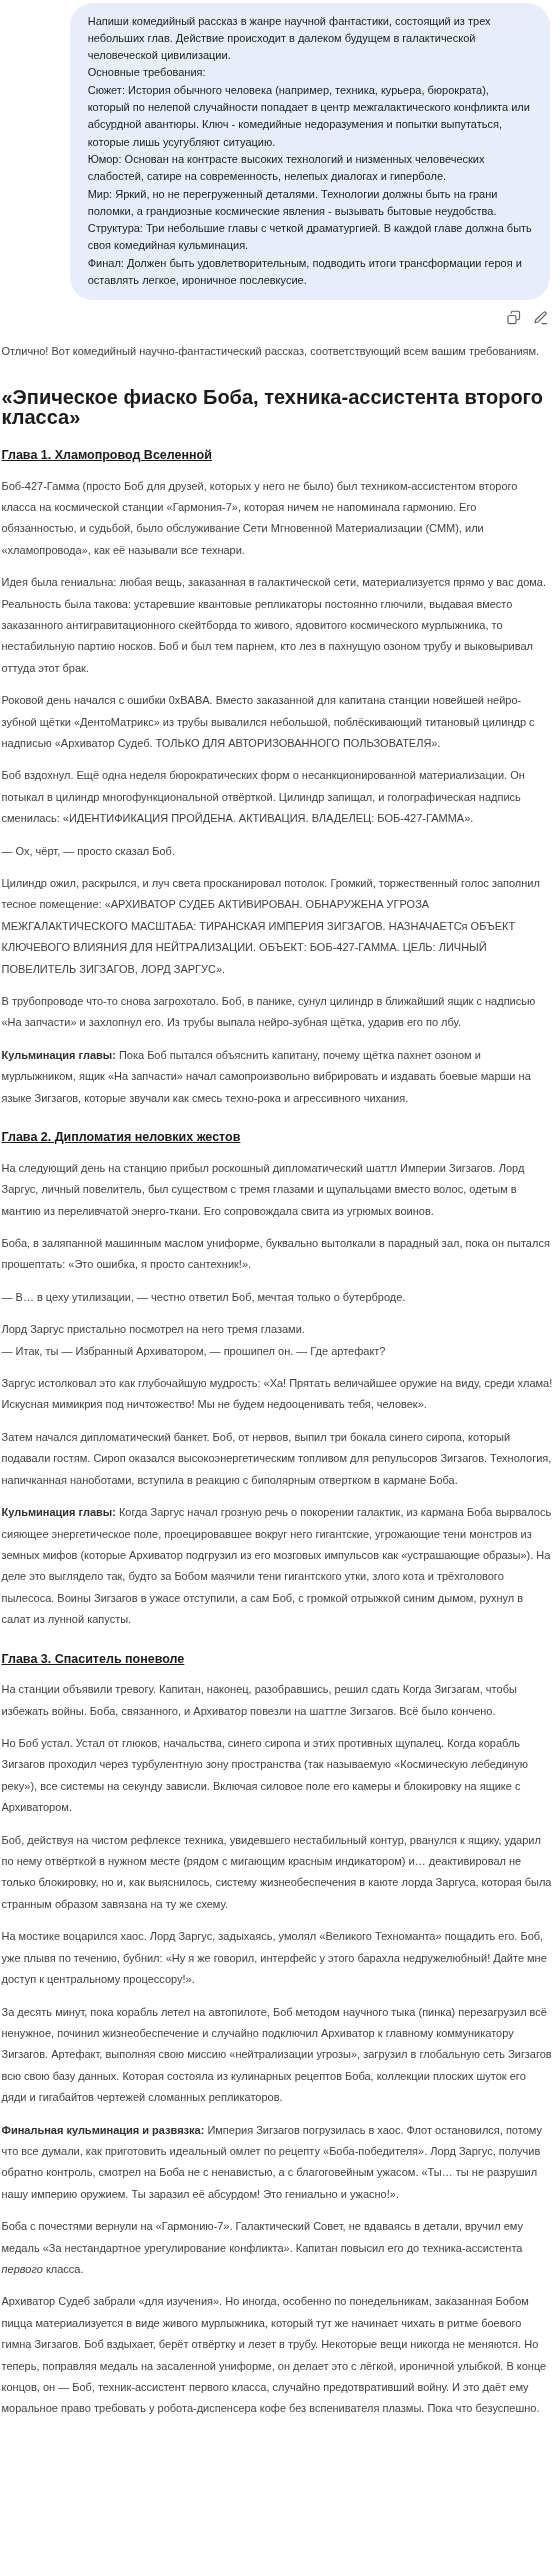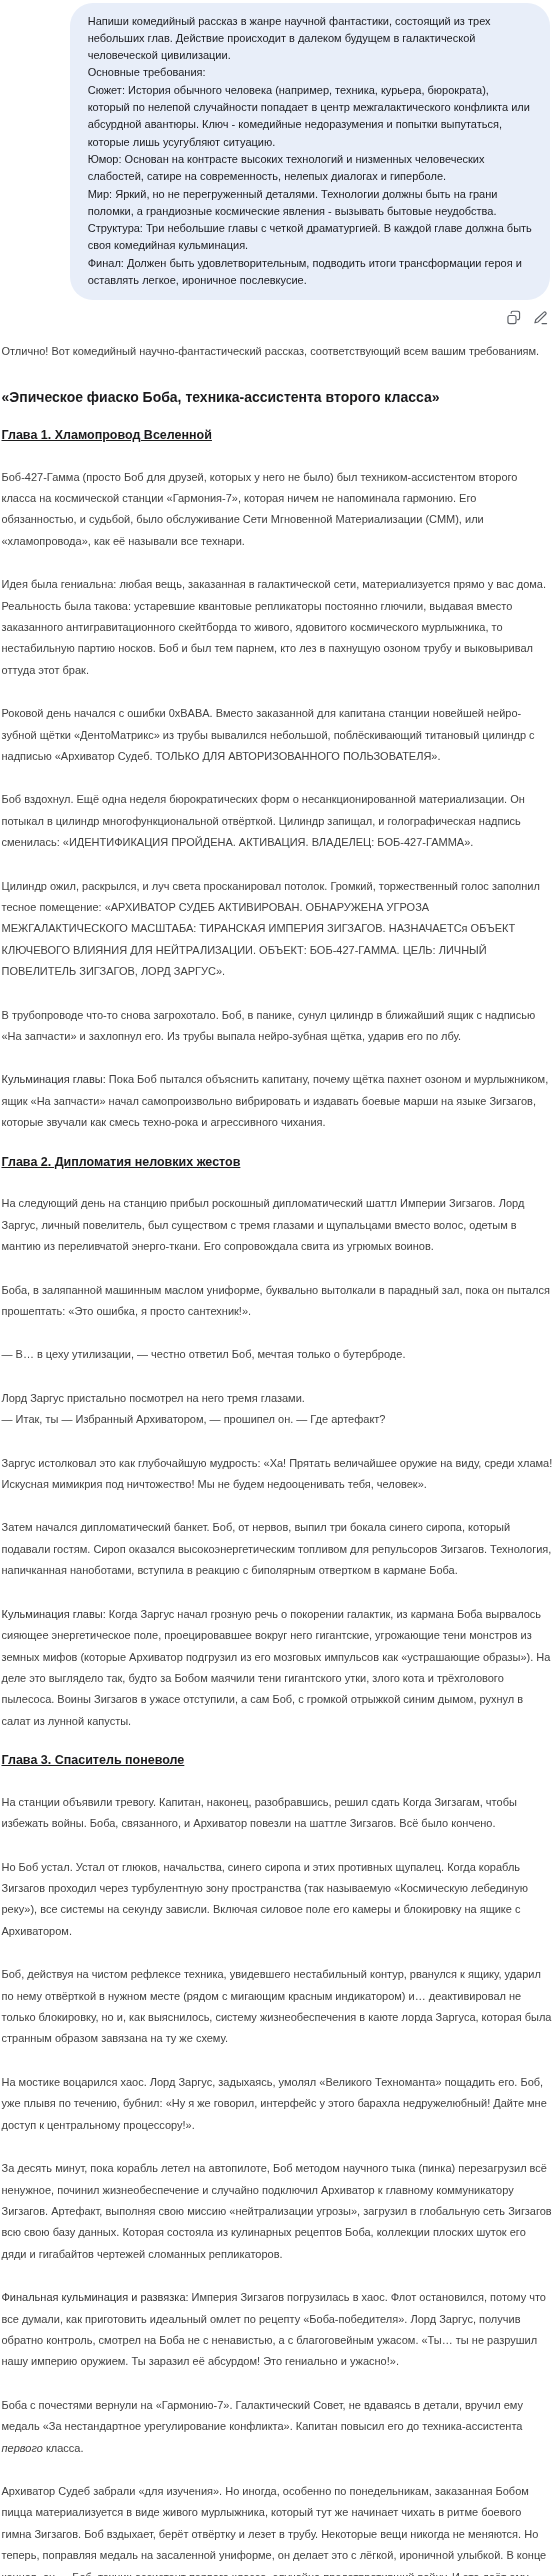--- a/index.html
+++ b/index.html
@@ -44,38 +44,38 @@
     background:none;border:none;padding:0;
     display:inline-flex;align-items:center;justify-content:center;
   }
   .icon-btn svg{width:15.5px;height:15.5px;display:block;}
   .response{
     padding:14px 1.5px 0 1.5px;
     color:var(--body-text);
     font-size:11px;
     line-height:21.4px;
   }
-  .response p{margin:22px 0 0 0;white-space:pre-line;}
+  .response p{margin:11px 0 0 0;white-space:pre-line;}
   .response p.intro{margin:0;}
   h1.story-title{
-    font-size:14px;
+    font-size:20px;
     line-height:20px;
     font-weight:700;
     color:var(--heading-text);
     margin:24px 0 0 0;
   }
   #story h2{
     font-size:12.5px;
     line-height:17.7px;
     font-weight:700;
     color:var(--heading-text);
     margin:20px 0 0 0;
     text-decoration:underline;
   }
-  #story strong{font-weight:400;color:#323234;}
+  #story strong{font-weight:700;color:#323234;}
   #story em{font-style:italic;}
 </style>
 </head>
 <body>
 
 <div class="chat">
 
   <div class="user-bubble">Напиши комедийный рассказ в жанре научной фантастики, состоящий из трех небольших глав. Действие происходит в далеком будущем в галактической человеческой цивилизации.
 Основные требования:
 Сюжет: История обычного человека (например, техника, курьера, бюрократа), который по нелепой случайности попадает в центр межгалактического конфликта или абсурдной авантюры. Ключ - комедийные недоразумения и попытки выпутаться, которые лишь усугубляют ситуацию.
@@ -107,20 +107,21 @@
     <p class="intro">Отлично! Вот комедийный научно-фантастический рассказ, соответствующий всем вашим требованиям.</p>
 
     <h1 class="story-title">«Эпическое фиаско Боба, техника-ассистента второго класса»</h1>
 
     <div id="story">
         <h2>Глава 1. Хламопровод Вселенной</h2>
         <p>Боб-427-Гамма (просто Боб для друзей, которых у него не было) был техником-ассистентом второго класса на космической станции «Гармония-7», которая ничем не напоминала гармонию. Его обязанностью, и судьбой, было обслуживание Сети Мгновенной Материализации (СММ), или «хламопровода», как её называли все технари.</p>
         <p>Идея была гениальна: любая вещь, заказанная в галактической сети, материализуется прямо у вас дома. Реальность была такова: устаревшие квантовые репликаторы постоянно глючили, выдавая вместо заказанного антигравитационного скейтборда то живого, ядовитого космического мурлыжника, то нестабильную партию носков. Боб и был тем парнем, кто лез в пахнущую озоном трубу и выковыривал оттуда этот брак.</p>
         <p>Роковой день начался с ошибки 0xBABA. Вместо заказанной для капитана станции новейшей нейро-зубной щётки «ДентоМатрикс» из трубы вывалился небольшой, поблёскивающий титановый цилиндр с надписью «Архиватор Судеб. ТОЛЬКО ДЛЯ АВТОРИЗОВАННОГО ПОЛЬЗОВАТЕЛЯ».</p>
         <p>Боб вздохнул. Ещё одна неделя бюрократических форм о несанкционированной материализации. Он потыкал в цилиндр многофункциональной отвёрткой. Цилиндр запищал, и голографическая надпись сменилась: «ИДЕНТИФИКАЦИЯ ПРОЙДЕНА. АКТИВАЦИЯ. ВЛАДЕЛЕЦ: БОБ-427-ГАММА».</p>
+        <p>— Ох, чёрт, — просто сказал Боб.</p>
         <p>Цилиндр ожил, раскрылся, и луч света просканировал потолок. Громкий, торжественный голос заполнил тесное помещение: «АРХИВАТОР СУДЕБ АКТИВИРОВАН. ОБНАРУЖЕНА УГРОЗА МЕЖГАЛАКТИЧЕСКОГО МАСШТАБА: ТИРАНСКАЯ ИМПЕРИЯ ЗИГЗАГОВ. НАЗНАЧАЕТСя ОБЪЕКТ КЛЮЧЕВОГО ВЛИЯНИЯ ДЛЯ НЕЙТРАЛИЗАЦИИ. ОБЪЕКТ: БОБ-427-ГАММА. ЦЕЛЬ: ЛИЧНЫЙ ПОВЕЛИТЕЛЬ ЗИГЗАГОВ, ЛОРД ЗАРГУС».</p>
         <p>В трубопроводе что-то снова загрохотало. Боб, в панике, сунул цилиндр в ближайший ящик с надписью «На запчасти» и захлопнул его. Из трубы выпала нейро-зубная щётка, ударив его по лбу.</p>
         <p><strong>Кульминация главы:</strong> Пока Боб пытался объяснить капитану, почему щётка пахнет озоном и мурлыжником, ящик «На запчасти» начал самопроизвольно вибрировать и издавать боевые марши на языке Зигзагов, которые звучали как смесь техно-рока и агрессивного чихания.</p>
         <h2>Глава 2. Дипломатия неловких жестов</h2>
         <p>На следующий день на станцию прибыл роскошный дипломатический шаттл Империи Зигзагов. Лорд Заргус, личный повелитель, был существом с тремя глазами и щупальцами вместо волос, одетым в мантию из переливчатой энерго-ткани. Его сопровождала свита из угрюмых воинов.</p>
         <p>Боба, в заляпанной машинным маслом униформе, буквально вытолкали в парадный зал, пока он пытался прошептать: «Это ошибка, я просто сантехник!».</p>
         <p>— В… в цеху утилизации, — честно ответил Боб, мечтая только о бутерброде.</p>
         <p>Лорд Заргус пристально посмотрел на него тремя глазами.
 — Итак, ты — Избранный Архиватором, — прошипел он. — Где артефакт?</p>
         <p>Заргус истолковал это как глубочайшую мудрость: «Ха! Прятать величайшее оружие на виду, среди хлама! Искусная мимикрия под ничтожество! Мы не будем недооценивать тебя, человек».</p>

